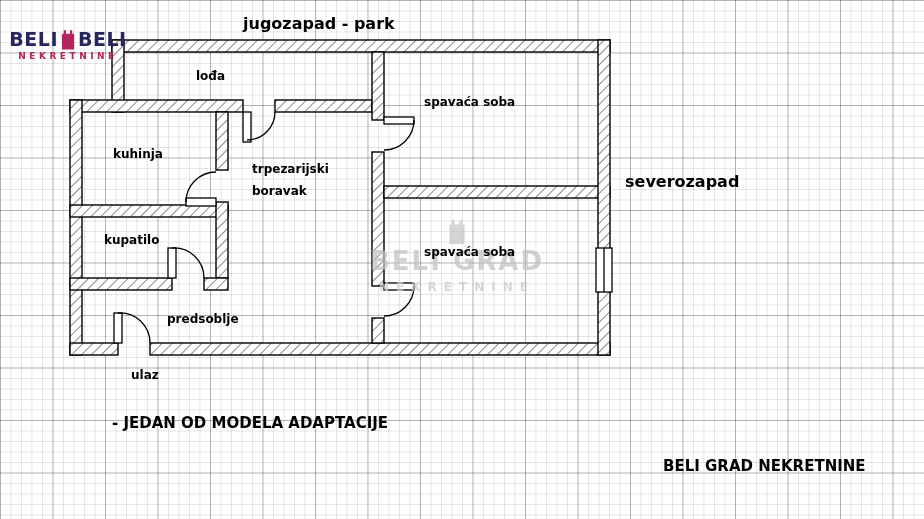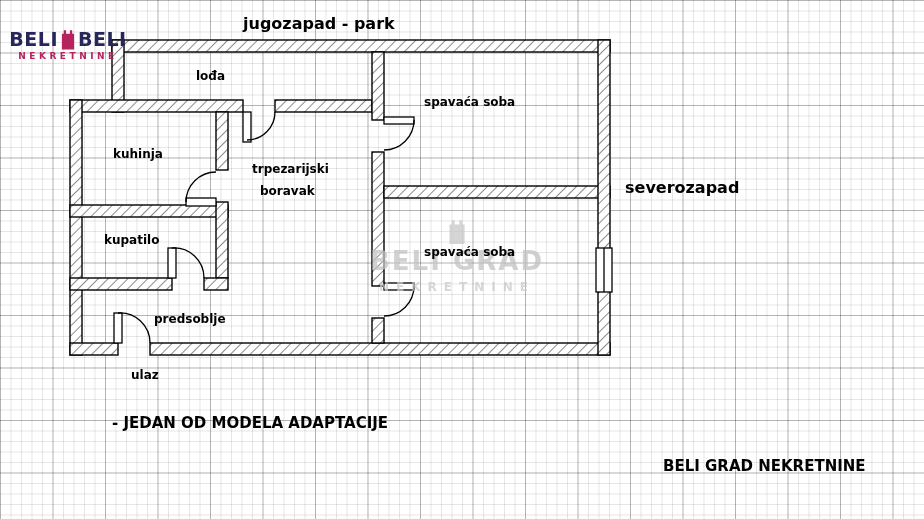--- a/index.html
+++ b/index.html
@@ -18,21 +18,21 @@
   }
   .plan-svg{position:absolute;left:0;top:0;z-index:2;}
   .room-label{
     position:absolute;z-index:4;
     font-weight:bold;font-size:12px;color:#000;
     white-space:nowrap;line-height:1.2;
   }
   .compass-label{position:absolute;z-index:4;font-weight:bold;font-size:16px;color:#000;white-space:nowrap;}
   .caption{position:absolute;z-index:4;font-weight:bold;font-size:15px;color:#000;white-space:nowrap;}
   .living-block{line-height:22px;}
-  .living-block .indent{margin-left:8px;}
+  .living-block .indent{}
   
   .logo{position:absolute;left:8px;top:28px;z-index:5;width:120px;text-align:center;}
   .logo-row{display:flex;align-items:flex-start;justify-content:center;gap:3px;}
   .logo-word{font-weight:bold;font-size:19px;color:#26265a;letter-spacing:0.5px;}
   .logo-sub{font-size:9px;font-weight:bold;color:#b5245f;letter-spacing:3.5px;margin-top:1px;}
   
   .watermark{
     position:absolute;left:352px;top:218px;width:210px;z-index:3;
     text-align:center;opacity:0.75;pointer-events:none;
   }
@@ -135,30 +135,30 @@
       <span class="logo-word">BELI</span>
       <svg width="14" height="22" viewBox="0 0 16 24">
         <path d="M1 24 V6 h2.2 V2 h2.6 v4 h4.4 V2 h2.6 v4 h2.2 V24 Z" fill="#b5245f"></path>
       </svg>
       <span class="logo-word">BELI</span>
     </div>
     <div class="logo-sub">NEKRETNINE</div>
   </div>
 
   <div class="compass-label" style="left:243px;top:14px;">jugozapad - park</div>
-  <div class="compass-label" style="left:625px;top:178px;">severozapad</div>
+  <div class="compass-label" style="left:625px;top:172px;">severozapad</div>
 
   <div class="room-label" style="left:196px;top:69px;">lođa</div>
   <div class="room-label" style="left:113px;top:147px;">kuhinja</div>
   <div class="room-label living-block" style="left:252px;top:158px;">
     <div>trpezarijski</div>
     <div class="indent">boravak</div>
   </div>
   <div class="room-label" style="left:104px;top:233px;">kupatilo</div>
-  <div class="room-label" style="left:154px;top:312px;text-align:center;">predsoblje</div>
+  <div class="room-label" style="left:167px;top:312px;text-align:center;">predsoblje</div>
   <div class="room-label" style="left:424px;top:95px;">spavaća soba</div>
   <div class="room-label" style="left:424px;top:245px;">spavaća soba</div>
   <div class="room-label" style="left:131px;top:368px;">ulaz</div>
 
   <div class="caption" style="left:663px;top:457px;">BELI GRAD NEKRETNINE</div>
   <div class="caption" style="left:112px;top:414px;">- JEDAN OD MODELA ADAPTACIJE</div>
 
 </div>
 
 </body></html>

